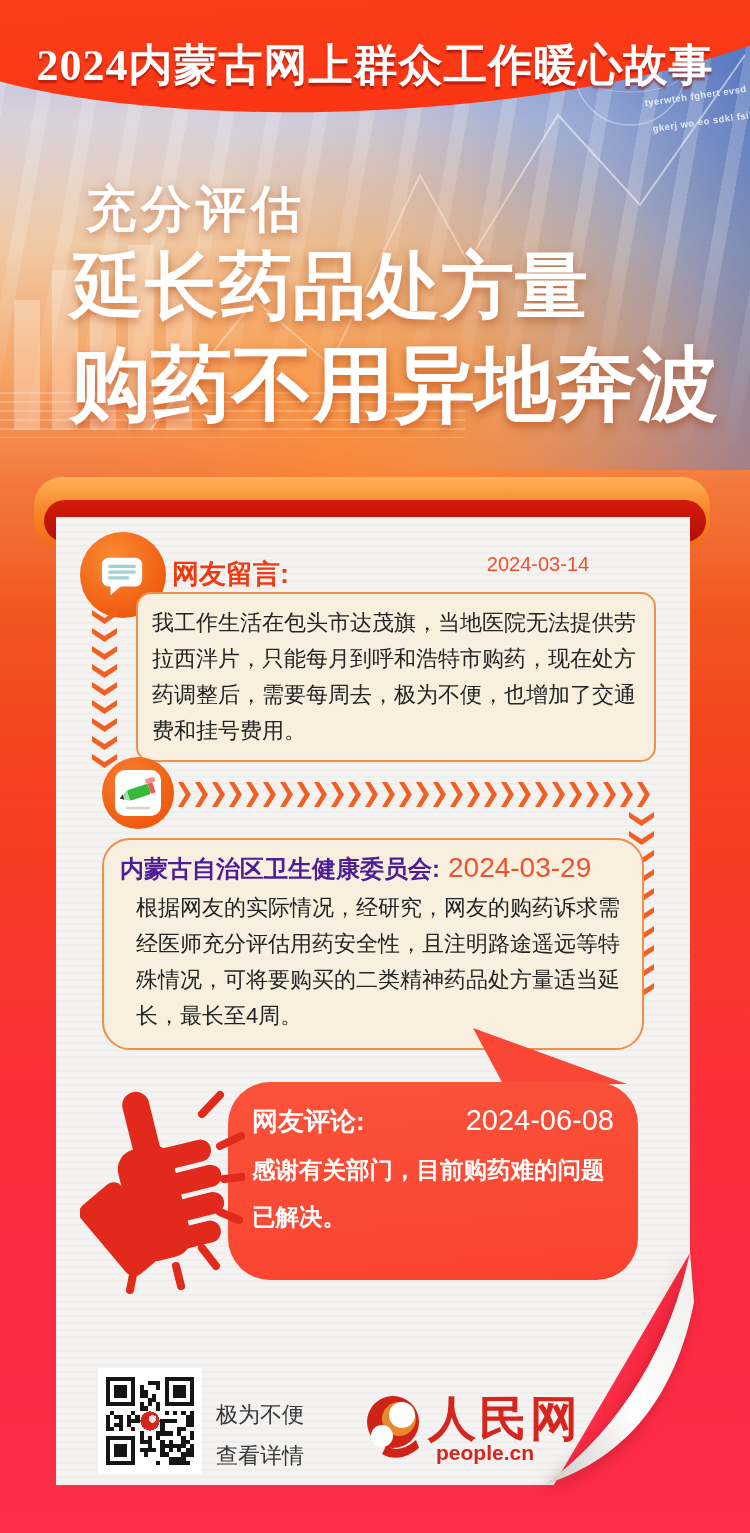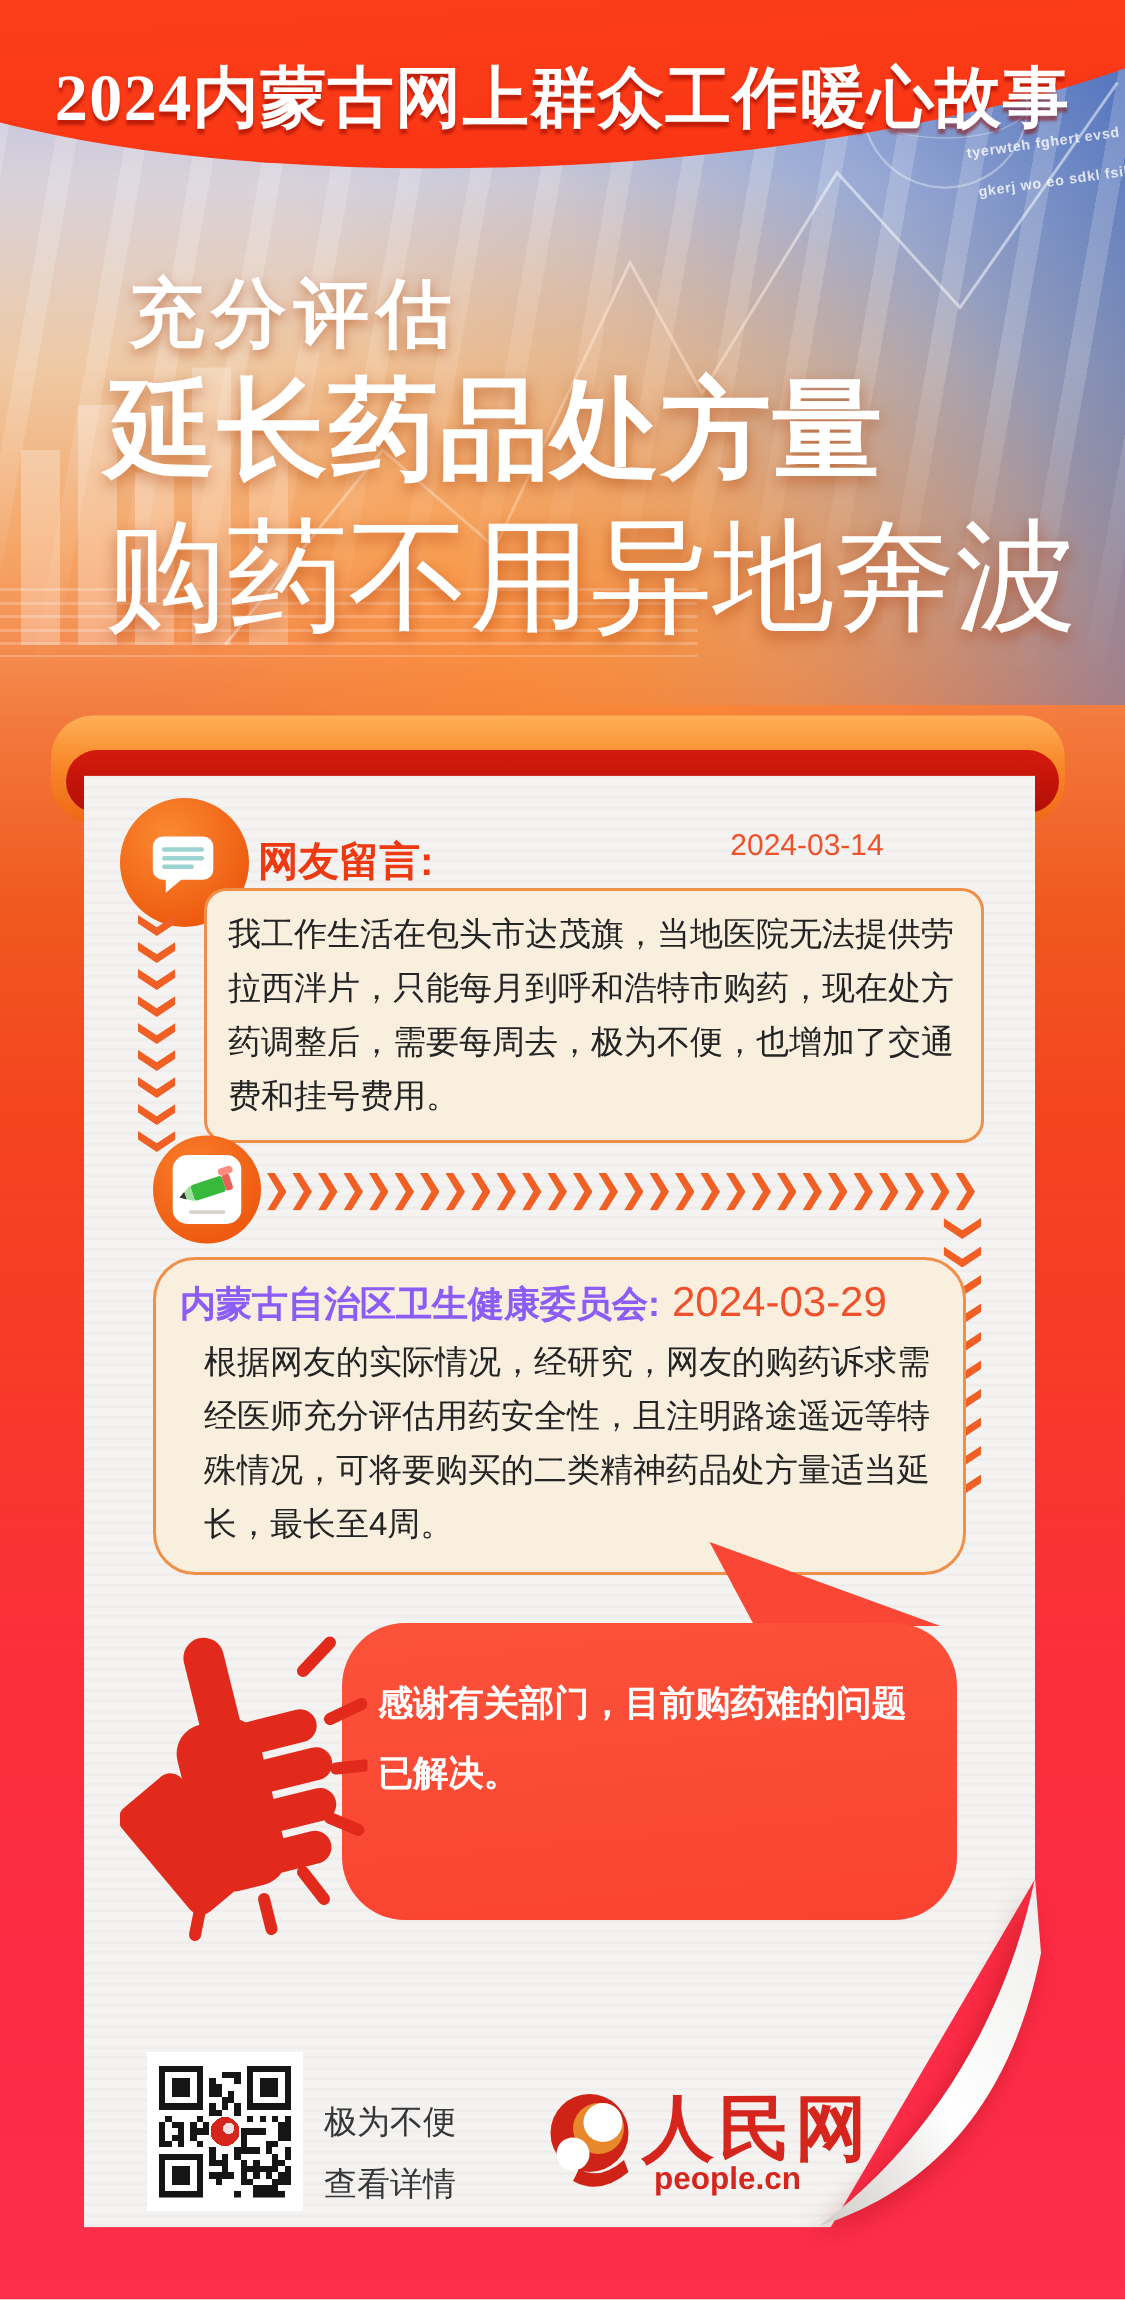--- a/index.html
+++ b/index.html
@@ -30,21 +30,21 @@
     border-radius:50%;transform:rotate(-3deg);
     background:linear-gradient(180deg,#fc4d1f 0%,#fa3514 100%);}
   .banner-title{position:absolute;left:0;top:24px;width:750px;text-align:center;
     font-size:44px;font-weight:900;color:#fff;letter-spacing:1px;
     font-family:"Liberation Serif",serif;text-shadow:0 3px 2px rgba(140,10,0,.55);margin-top:12px;}
   
   .hero-sub{position:absolute;left:86px;top:176px;font-size:50px;font-weight:900;color:#fff;
     letter-spacing:5px;font-family:"Liberation Serif",serif;text-shadow:0 3px 8px rgba(170,60,0,.5);}
   .hero-t1{position:absolute;left:71px;top:238px;font-size:73px;font-weight:900;color:#fff;
     letter-spacing:1px;font-family:"Liberation Serif",serif;text-shadow:0 4px 10px rgba(170,60,0,.5);}
-  .hero-t2{position:absolute;left:70px;top:331px;font-size:81px;font-weight:400;color:#fff;
+  .hero-t2{position:absolute;left:70px;top:331px;font-size:81px;font-weight:700;color:#fff;
     font-family:"Liberation Serif",serif;text-shadow:0 4px 10px rgba(170,50,0,.55);}
   
   .lid{position:absolute;left:34px;top:477px;width:676px;height:72px;border-radius:28px;
     background:linear-gradient(180deg,#ffb057 0%,#f8882a 45%,#ef6716 100%);}
   .lid-stripe{position:absolute;left:44px;top:500px;width:662px;height:42px;border-radius:21px;
     background:linear-gradient(180deg,#d41a0d,#b30e07);}
   .sheet{position:absolute;left:56px;top:517px;width:634px;height:968px;
     background:#f4f3f1;
     background-image:repeating-linear-gradient(180deg,rgba(0,0,0,.02) 0 2px,transparent 2px 7px);
     clip-path:polygon(0 0,100% 0,100% 76%,78.5% 100%,0 100%);
@@ -58,21 +58,21 @@
     background:radial-gradient(circle at 38% 30%,#f97f2c,#ee5a0f 75%);}
   .msg-label{position:absolute;left:172px;top:556px;font-size:27px;font-weight:bold;color:#ee3a12;}
   .msg-date{position:absolute;left:448px;top:553px;width:180px;text-align:center;
     font-size:20px;font-weight:500;color:#f1512a;}
   .note{position:absolute;background:#f8efdf;border:2px solid #ef8f4a;border-radius:15px;
     color:#242424;}
   .msg-box{left:136px;top:592px;width:488px;padding:11px 14px;}
   .msg-box p,.reply-body{margin:0;font-size:22px;line-height:36px;}
   .reply-box{left:102px;top:838px;width:506px;padding:12px 16px 14px 16px;border-radius:28px;}
   .reply-head{display:flex;align-items:baseline;gap:8px;white-space:nowrap;}
-  .agency{font-size:24px;font-weight:bold;color:#8b5cf6;}
+  .agency{font-size:24px;font-weight:bold;color:#4c1d95;}
   .reply-date{font-size:28px;font-weight:400;color:#f1512a;}
   .reply-body{margin-top:5px;margin-left:16px;}
   
   .chev-col{position:absolute;display:flex;flex-direction:column;align-items:center;gap:4px;}
   .chev-col-left{left:92px;top:610px;}
   .chev-col-right{left:629px;top:812px;gap:5px;}
   .chev-row{position:absolute;left:178px;top:782px;display:flex;flex-direction:row;gap:4px;}
   .chev-down{width:25px;height:14px;background:#f06024;
     clip-path:polygon(0 0,0 40%,50% 100%,100% 40%,100% 0,50% 58%);}
   .chev-right{width:13px;height:25px;background:#f06024;
@@ -236,20 +236,24 @@
       <span class="agency">内蒙古自治区卫生健康委员会:</span>
       <span class="reply-date">2024-03-29</span>
     </div>
     <p class="reply-body">根据网友的实际情况，经研究，网友的购药诉求需经医师充分评估用药安全性，且注明路途遥远等特殊情况，可将要购买的二类精神药品处方量适当延长，最长至4周。</p>
   </div>
 
   <svg class="tail" width="190" height="62" viewBox="0 0 190 62">
     <polygon points="18,2 172,58 48,58" fill="#fa4634"></polygon>
   </svg>
   <div class="comment-bubble">
+    <div class="cb-row">
+      <span class="cb-label">网友评论:</span>
+      <span class="cb-date">2024-06-08</span>
+    </div>
     <p class="cb-body">感谢有关部门，目前购药难的问题已解决。</p>
   </div>
   <svg class="thumb" width="165" height="220" viewBox="0 0 165 220">
     <g fill="#e12a1b" transform="rotate(-14 82 110)">
       <rect x="10" y="92" width="52" height="90" rx="10" transform="rotate(-26 36 137)"></rect>
       <rect x="64" y="6" width="27" height="86" rx="13.5"></rect>
       <rect x="44" y="62" width="56" height="114" rx="20"></rect>
       <rect x="84" y="68" width="56" height="22" rx="11"></rect>
       <rect x="88" y="95" width="56" height="22" rx="11"></rect>
       <rect x="86" y="122" width="54" height="22" rx="11"></rect>

